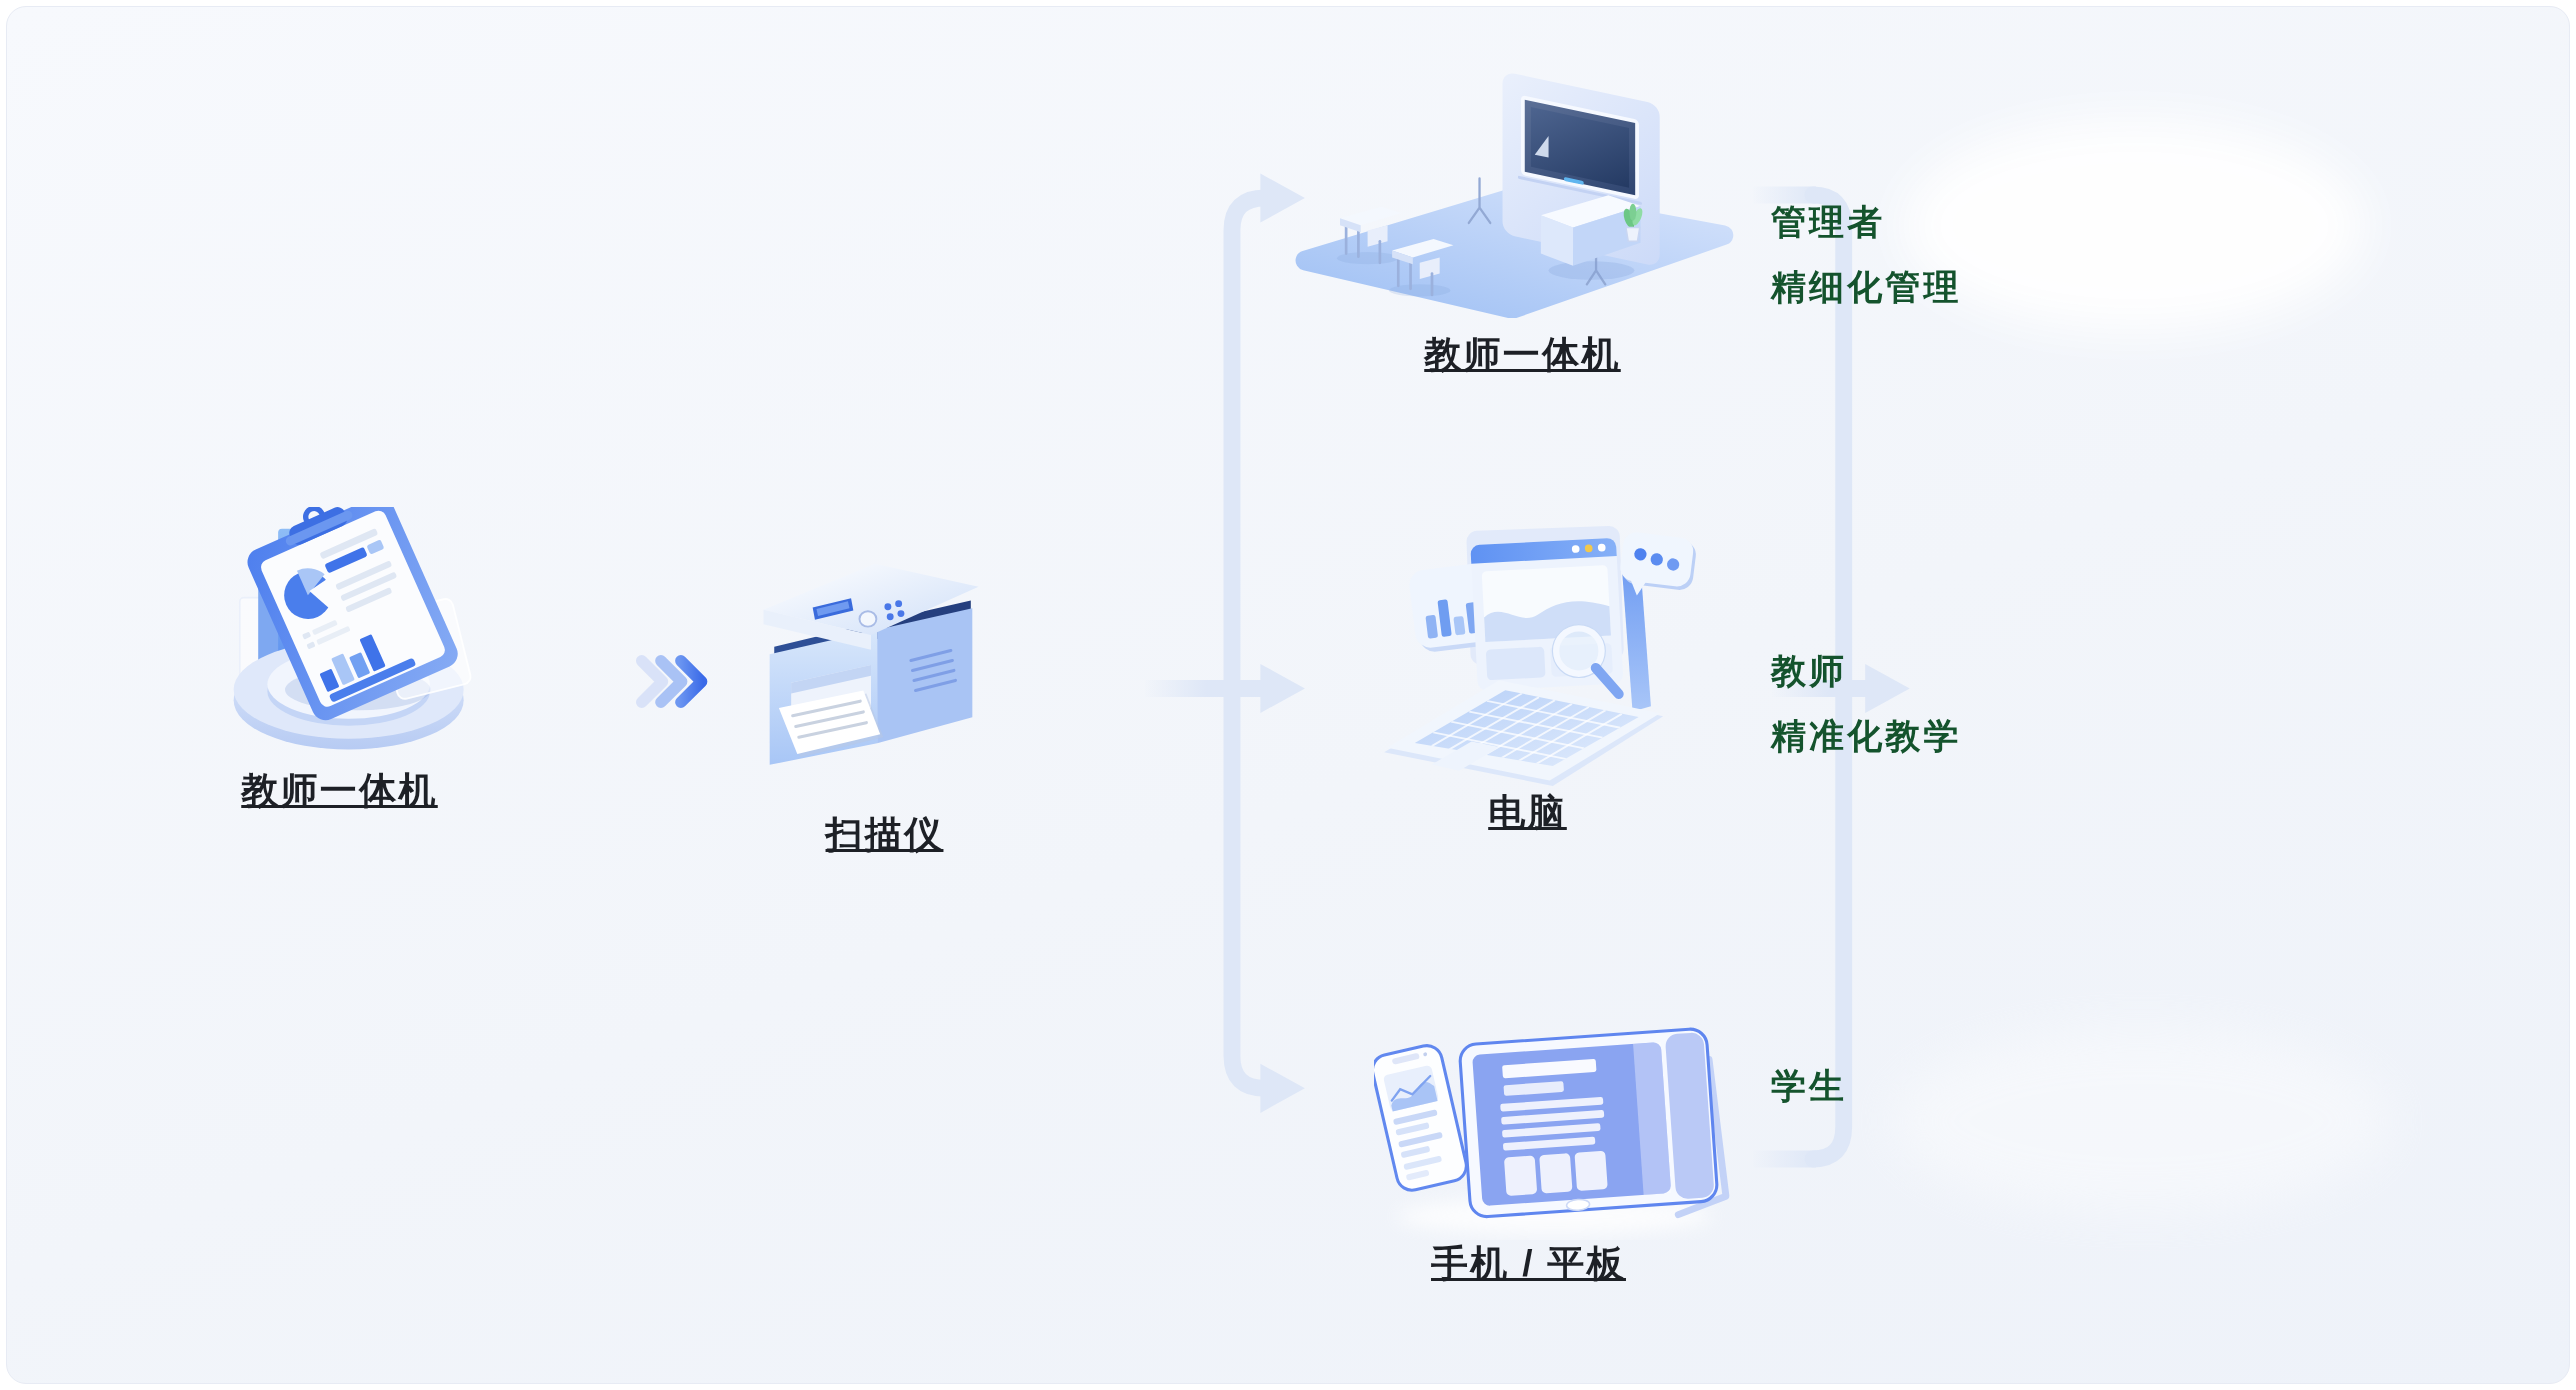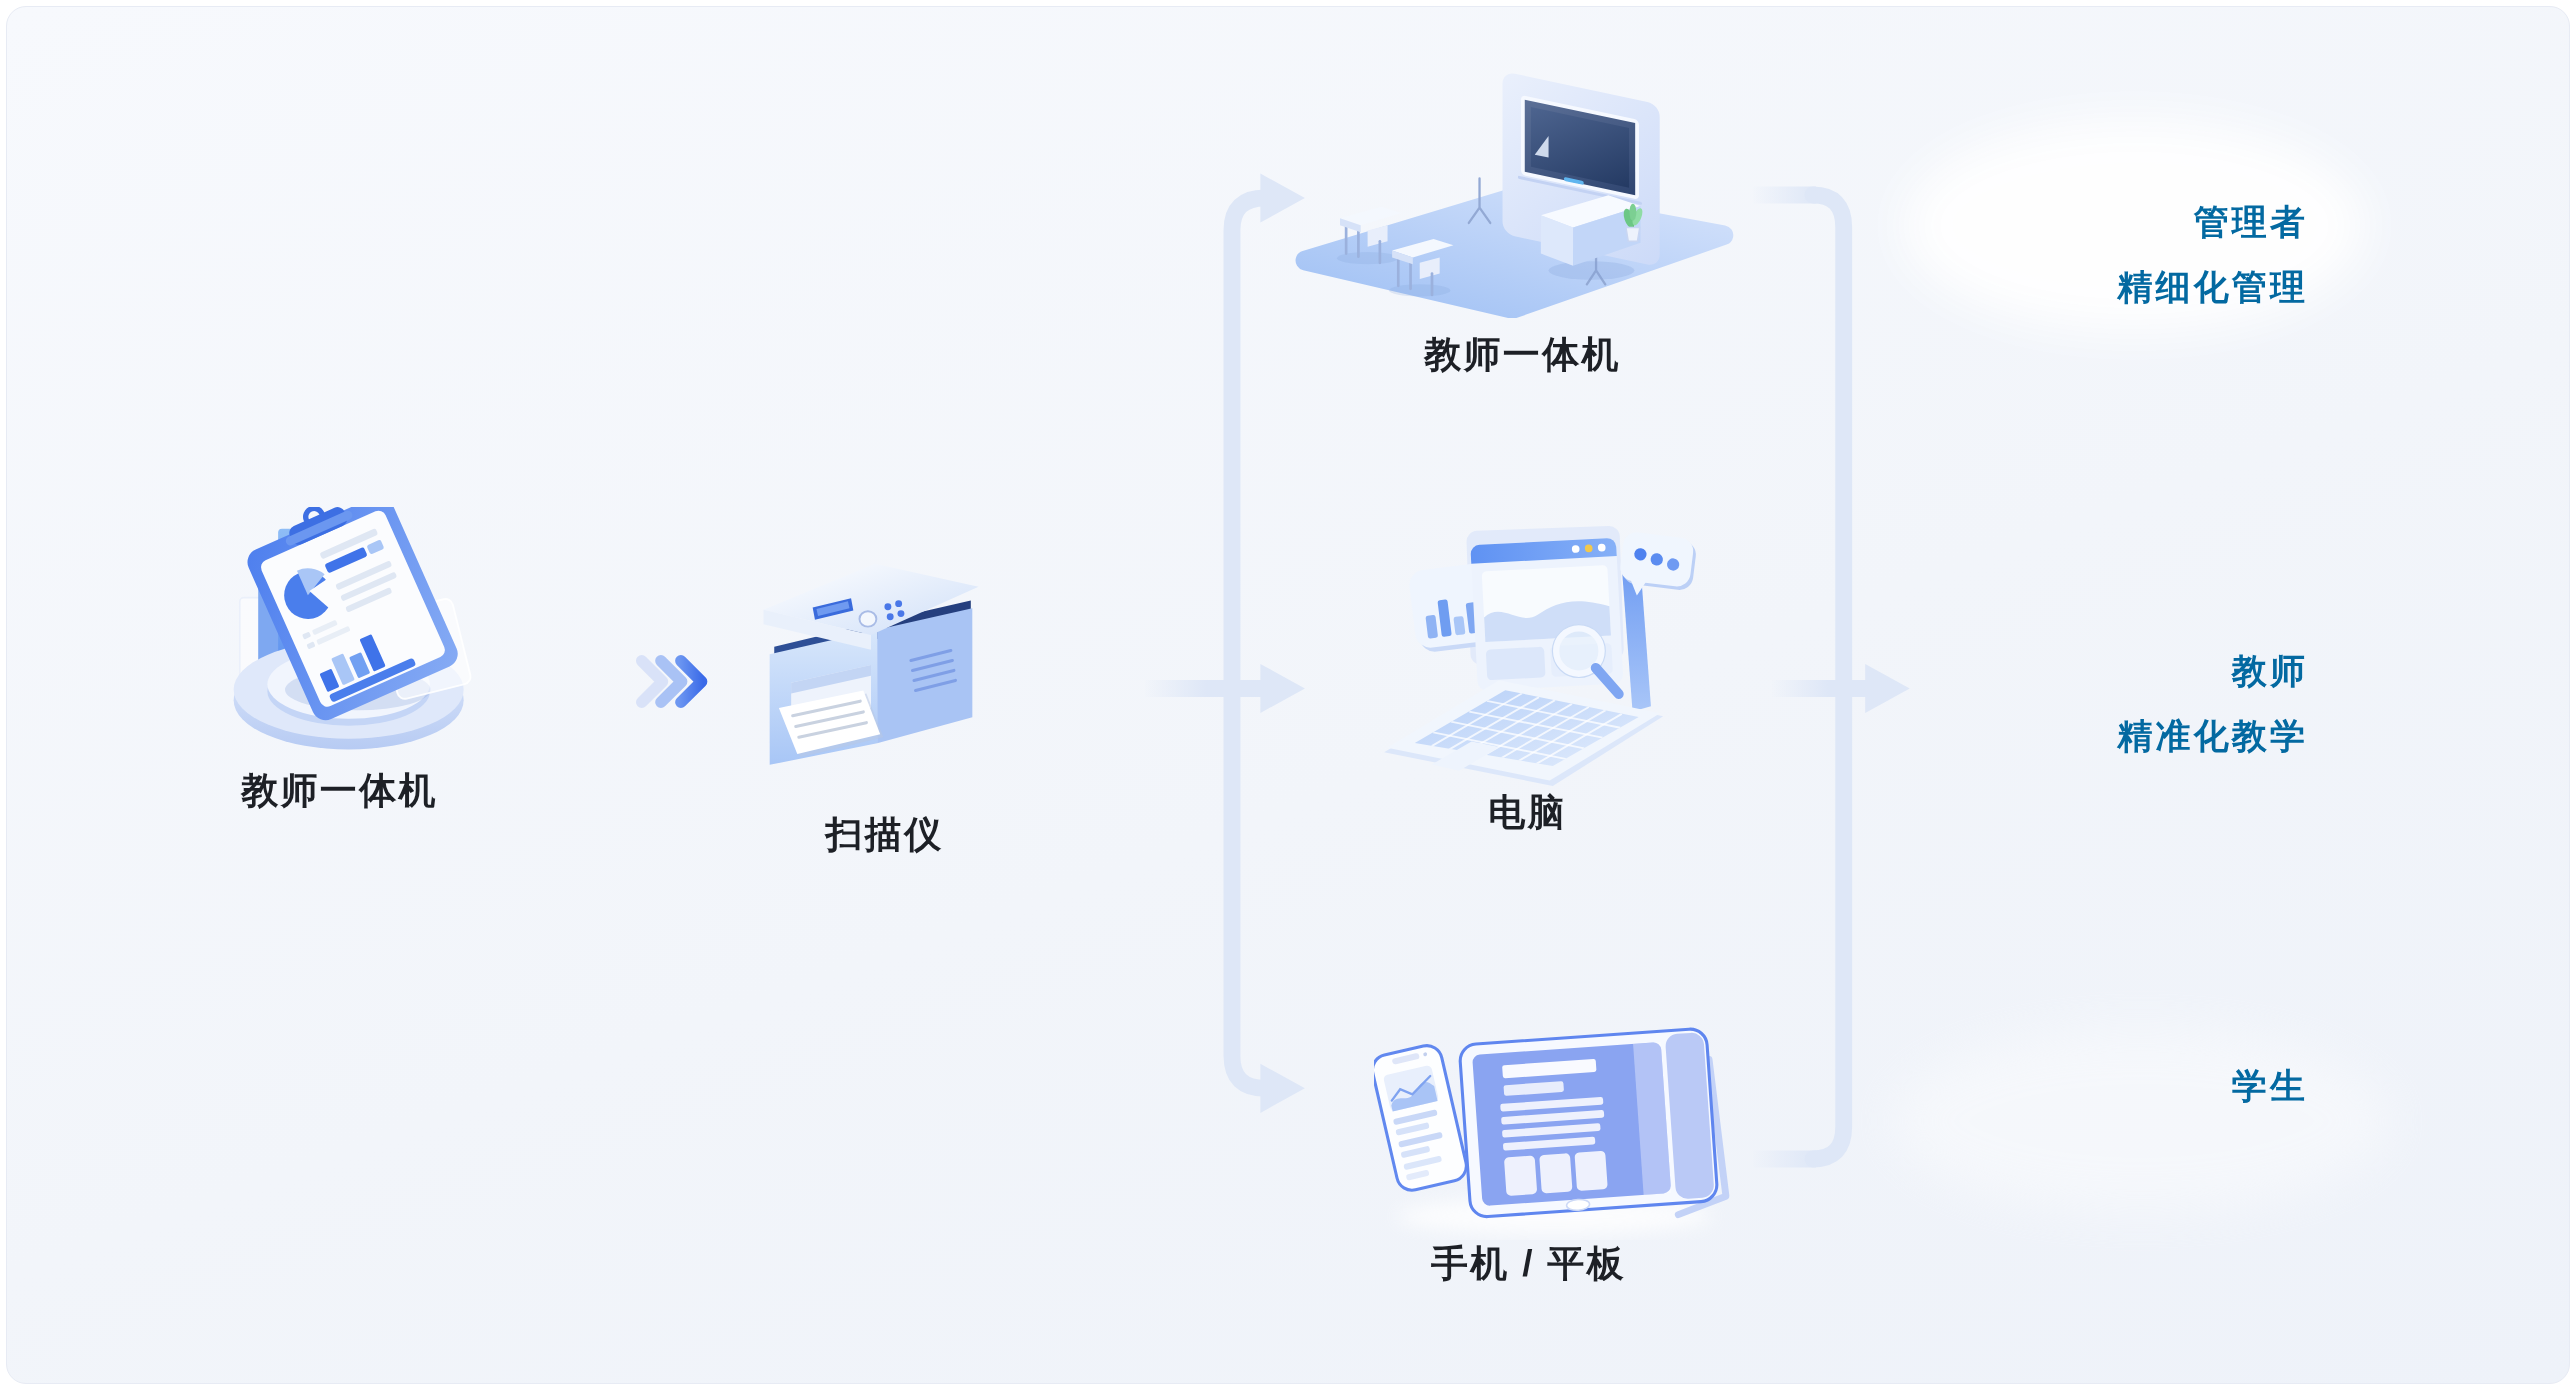--- a/index.html
+++ b/index.html
@@ -4,23 +4,23 @@
 <style>
   html,body{margin:0;padding:0;background:#ffffff;}
   .canvas{position:relative;width:2576px;height:1390px;background:#ffffff;
           font-family:"Liberation Sans","DejaVu Sans",sans-serif;overflow:hidden;}
   .card{position:absolute;left:6.1px;top:6.1px;right:6.1px;bottom:6.1px;border-radius:20px;
         background:linear-gradient(160deg,#f7f9fd 0%,#f2f5fa 55%,#eef2f9 100%);
         border:0.8px solid #e7ebf4;}
   .abs{position:absolute;}
   .cloud{position:absolute;background:#ffffff;border-radius:50%;filter:blur(23px);}
   .device-label{position:absolute;width:537px;text-align:center;
-        font-size:37px;font-weight:600;color:#1d2026;letter-spacing:2.3px;}
-  .outcome{position:absolute;width:537px;text-align:right;
-        font-size:35px;font-weight:700;color:#0369a1;letter-spacing:3.1px;line-height:65px;}
+        font-size:37px;font-weight:600;color:#1d2026;letter-spacing:2.3px;text-decoration:underline;}
+  .outcome{position:absolute;width:537px;text-align:left;
+        font-size:35px;font-weight:700;color:#14532d;letter-spacing:3.1px;line-height:65px;}
   svg{display:block;}
 </style>
 </head>
 <body>
 
 <div class="canvas">
   <div class="card"></div>
 
   <div class="cloud" style="left:1904px;top:121px;width:461px;height:209px;opacity:.95;"></div>
   <div class="cloud" style="left:1892px;top:1029px;width:499px;height:184px;opacity:.38;"></div>

